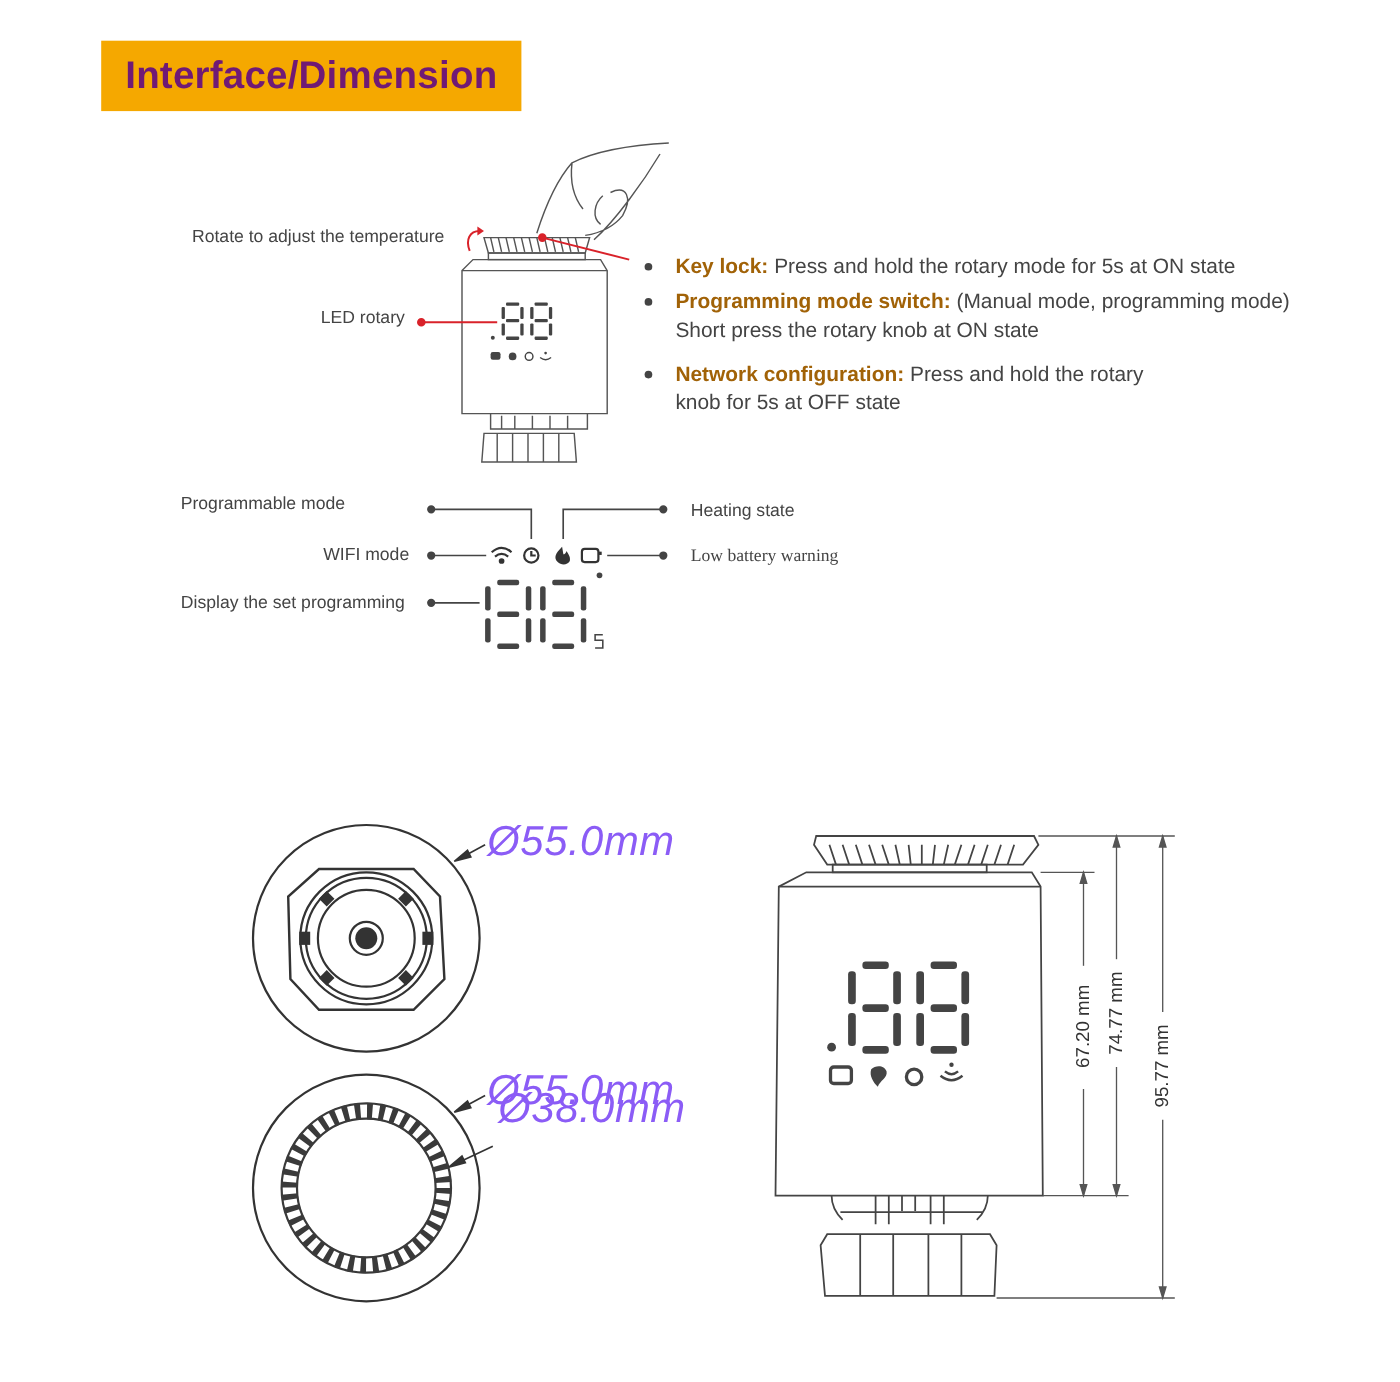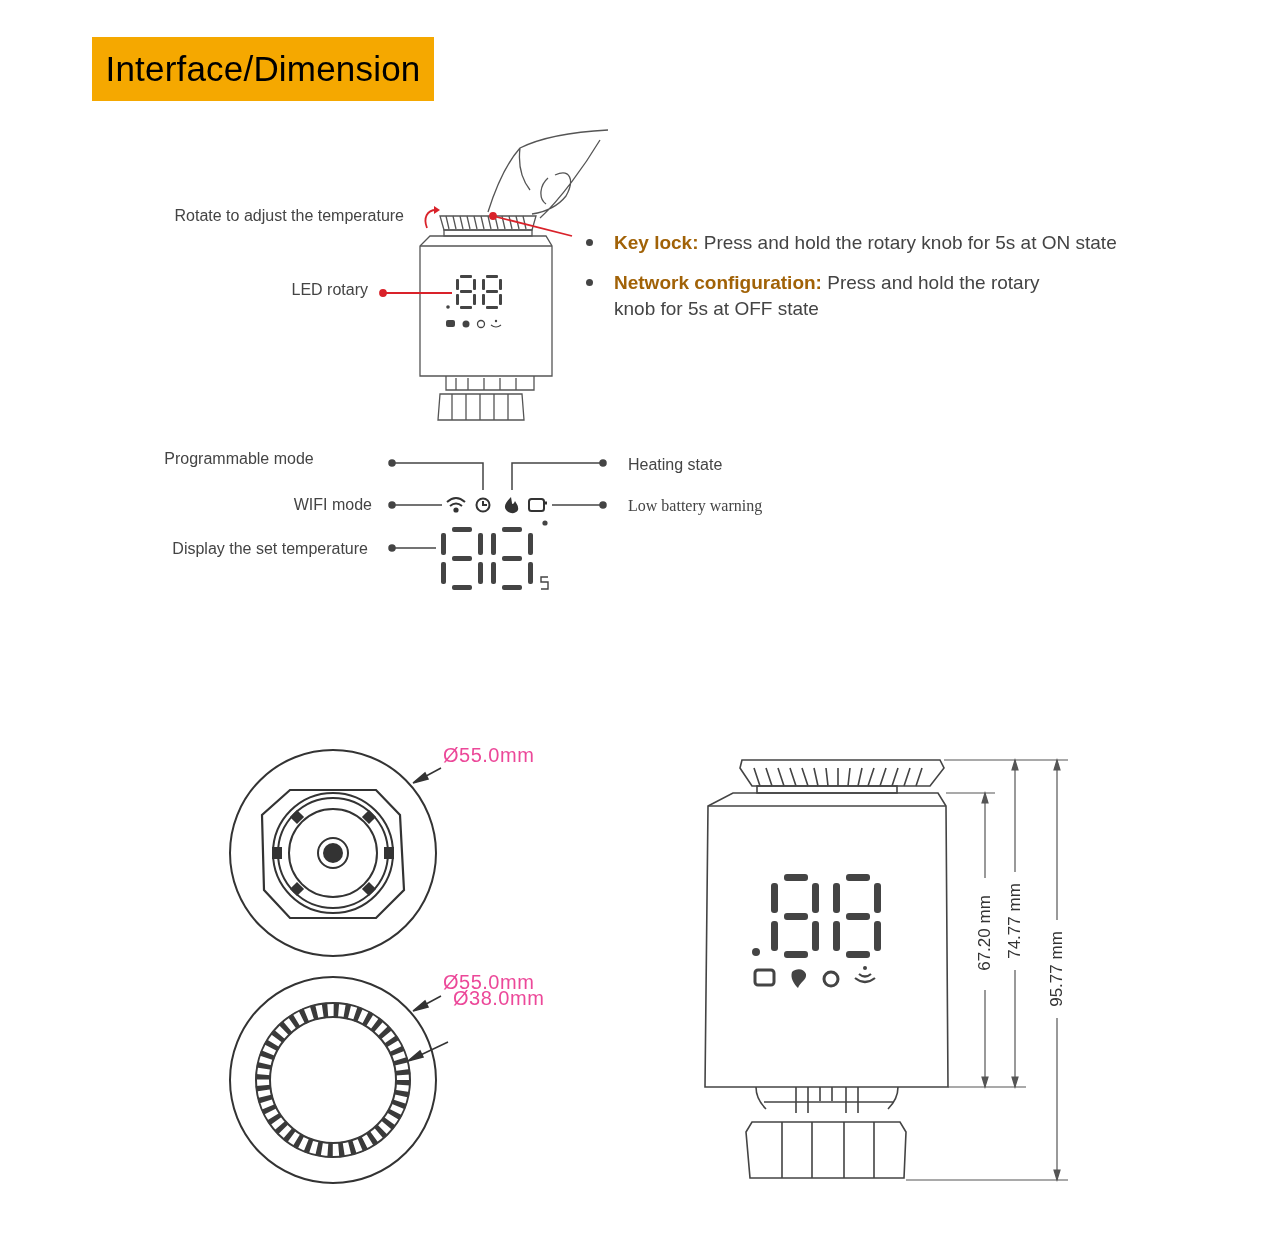--- a/index.html
+++ b/index.html
@@ -1,24 +1,24 @@
 <!DOCTYPE html>
 <html><head>
 <meta charset="utf-8">
 <style>
   html,body{margin:0;padding:0;background:#fff;}
   body{width:1273px;height:1256px;position:relative;overflow:hidden;font-family:"Liberation Sans",sans-serif;color:#3a3a3a;}
   .abs{position:absolute;}
-  .banner{left:92px;top:37px;width:342px;height:64px;background:#f5a800;color:#000000;font-weight:normal;font-size:35px;line-height:64px;text-align:center;letter-spacing:0.2px;}
+  .banner{left:92px;top:37px;width:382px;height:64px;background:#f5a800;color:#701a75;font-weight:bold;font-size:35px;line-height:64px;text-align:center;letter-spacing:0.2px;}
   .lbl{font-size:16px;color:#444;white-space:nowrap;}
   .r{text-align:right;}
   .bul{font-size:19px;color:#444;line-height:26px;}
   .bul b{color:#a16207;}
   .dot{display:inline-block;width:7px;height:7px;border-radius:50%;background:#444;}
-  .dim{font-size:20px;color:#ec4899;letter-spacing:0.5px;}
+  .dim{font-size:38px;color:#8b5cf6;letter-spacing:0.5px;font-style:italic;}
   .vdim{font-size:17px;color:#333;transform:rotate(-90deg);transform-origin:center center;white-space:nowrap;}
   svg{position:absolute;overflow:visible;}
 </style>
 </head>
 <body>
 
 <div class="abs banner">Interface/Dimension</div>
 
 <div class="abs lbl r" style="left:60px;top:207px;width:344px;">Rotate to adjust the temperature</div>
 <div class="abs lbl r" style="left:160px;top:281px;width:208px;">LED rotary</div>
@@ -69,32 +69,37 @@
     <line x1="493" y1="216" x2="572" y2="236"></line>
     <circle cx="493" cy="216" r="3"></circle>
     <path d="M427,228 C423,218 427,210 436,210" fill="none"></path>
     <path d="M434,206 l6,4 l-6,4 z" stroke="none"></path>
   </g>
 </svg>
 
 <div class="abs" style="left:586px;top:230px;width:620px;">
   <div class="bul" style="position:relative;padding-left:28px;">
     <span class="dot" style="position:absolute;left:0;top:9px;"></span>
-    <b>Key lock:</b><span> Press and hold the rotary knob for 5s at ON state</span>
+    <b>Key lock:</b><span> Press and hold the rotary mode for 5s at ON state</span>
+  </div>
+  <div class="bul" style="position:relative;padding-left:28px;margin-top:6px;">
+    <span class="dot" style="position:absolute;left:0;top:9px;"></span>
+    <b>Programming mode switch:</b><span> (Manual mode, programming mode)</span><br>
+    <span>Short press the rotary knob at ON state</span>
   </div>
   <div class="bul" style="position:relative;padding-left:28px;margin-top:14px;">
     <span class="dot" style="position:absolute;left:0;top:9px;"></span>
     <b>Network configuration:</b><span> Press and hold the rotary</span><br>
     <span>knob for 5s at OFF state</span>
   </div>
 </div>
 
 <div class="abs lbl r" style="left:100px;top:450px;width:278px;text-align:center;">Programmable mode</div>
 <div class="abs lbl r" style="left:100px;top:496px;width:272px;">WIFI mode</div>
-<div class="abs lbl r" style="left:60px;top:540px;width:308px;">Display the set temperature</div>
+<div class="abs lbl r" style="left:60px;top:540px;width:308px;">Display the set programming</div>
 <div class="abs lbl" style="left:628px;top:456px;">Heating state</div>
 <div class="abs lbl" style="left:628px;top:497px;font-family:Liberation Serif, serif;">Low battery warning</div>
 
 <svg style="left:0;top:0;" width="1273" height="620">
   <g stroke="#444" stroke-width="1.5" fill="#444">
     <circle cx="392" cy="463" r="3"></circle>
       <polyline points="392,463 483,463 483,490" fill="none"></polyline>
     <circle cx="603" cy="463" r="3"></circle>
       <polyline points="603,463 512,463 512,490" fill="none"></polyline>
     <circle cx="392" cy="505" r="3"></circle>

